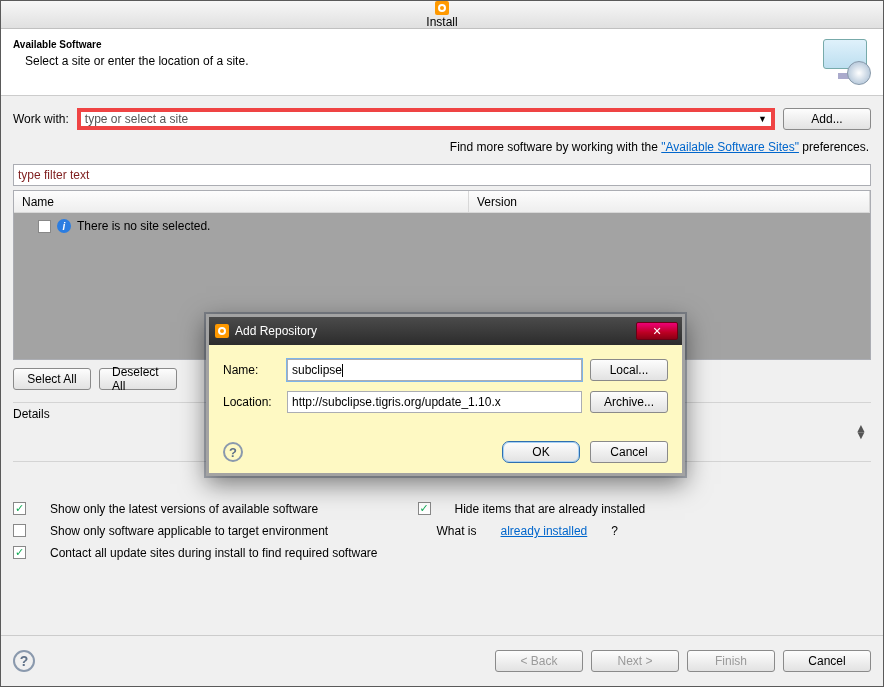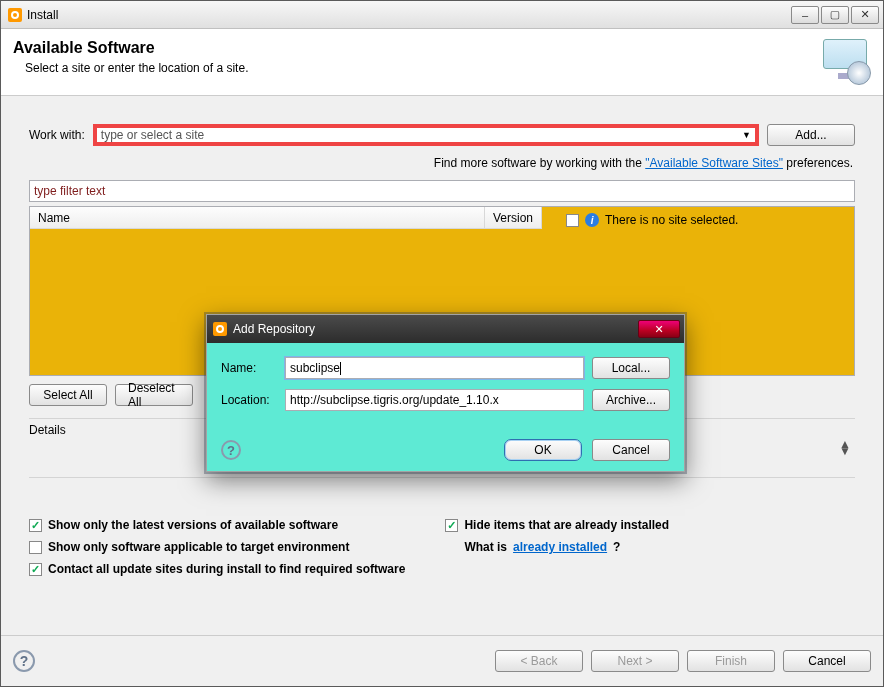--- a/index.html
+++ b/index.html
@@ -1,72 +1,72 @@
 <!DOCTYPE html>
 <html><head>
 <meta charset="utf-8">
 <style>
 * { box-sizing: border-box; font-family: "Segoe UI", Tahoma, sans-serif; font-size: 12px; }
 body { margin: 0; background: #fff; color: #000; overflow: hidden; }
 .window { width: 884px; height: 687px; border: 1px solid #5a5a5a; display: flex; flex-direction: column; background: linear-gradient(#f1f1f1,#e4e4e4); }
-.titlebar { height: 28px; background: linear-gradient(#f7f7f7,#e0e0e0); display: flex; align-items: center; padding: 0 2px; border-bottom: 1px solid #c0c0c0; }
+.titlebar { height: 28px; background: linear-gradient(#f7f7f7,#e0e0e0); display: flex; align-items: center; padding: 0 2px; border-bottom: 1px solid #c0c0c0; flex-direction: column; }
 .title-icon { width: 16px; height: 16px; margin: 0 4px; display: flex; align-items: center; justify-content: center; }
 .gear { width: 14px; height: 14px; background: #f90; border-radius: 2px; position: relative; }
 .gear::after { content:""; position:absolute; inset:3px; border:2px solid #fff; border-radius:50%; }
 .title-text { flex: 1; }
 .winbtns { display: flex; gap: 2px; margin-right:2px; }
 .winbtn { width: 28px; height: 18px; border: 1px solid #8a8a8a; border-radius: 2px; background: linear-gradient(#fdfdfd,#dcdcdc); display:flex; align-items:center; justify-content:center; font-size:11px; color:#333; }
 
 .header { background: #fff; border-bottom: 1px solid #ccc; padding: 10px 12px; display:flex; align-items:flex-start; }
-.header-text h1 { margin:0 0 4px 0; font-size:16px; font-weight:bold; }
+.header-text h1 { margin:0 0 4px 0; font-size:10px; font-weight:bold; }
 .header-text p { margin:0; padding-left:12px; }
 .header-icon { margin-left:auto; width:52px; height:46px; position:relative; }
 .monitor { width:44px; height:30px; border:1px solid #7aa; border-radius:3px; background:linear-gradient(#dff1fb,#bddff0); position:absolute; top:0; right:4px; }
 .stand { width:14px; height:6px; background:#aac; position:absolute; bottom:6px; right:19px; }
 .disc { width:24px; height:24px; border-radius:50%; background:radial-gradient(#fff,#bcd 70%,#89a); position:absolute; bottom:0; right:0; border:1px solid #89a; }
 
-.content { flex:1; background:#f0f0f0; padding:28px; overflow:hidden; position:relative; display:flex; flex-direction:column; }
+.content { flex:1; background:#f0f0f0; padding:12px; overflow:hidden; position:relative; display:flex; flex-direction:column; }
 
 .row { display:flex; align-items:center; gap:8px; margin-bottom:4px; }
 .workwith-input { flex:1; height:22px; border:4px solid #ef4444; background:#fff; display:flex; align-items:center; padding:0 4px; justify-content:space-between; }
 .ww-text { color:#555; }
 .dd-arrow { font-size:9px; color:#000; }
 .btn { height:22px; padding: 0 12px; border:1px solid #8a8a8a; border-radius:3px; background:linear-gradient(#fdfdfd,#e2e2e2); cursor:default; display:flex; align-items:center; justify-content:center; }
 .btn.wide { width:88px; }
 .btn.w70 { width:78px; }
 .hint { text-align:right; padding:6px 2px 10px 0; }
 .link { color:#0066cc; text-decoration:underline; }
 
 .filter { width:100%; height:22px; border:1px solid #abadb3; background:#fff; padding:0 4px; color:#7f1d1d; display:flex; align-items:center; margin-bottom:4px; }
 
-.tree { border:1px solid #abadb3; background:#eab308; height:170px; display:flex; }
+.tree { border:1px solid #abadb3; background:#a3a3a3; height:170px; display:flex; flex-direction:column; }
 .tree-hdr { display:flex; border-bottom:1px solid #d8d8d8; background:linear-gradient(#fdfdfd,#eee); height:22px; align-items:center; }
 .th { padding:0 8px; border-right:1px solid #d8d8d8; height:100%; display:flex; align-items:center; }
 .th.name { width:455px; }
 .th.ver { flex:1; }
 .tree-body { flex:1; padding:4px 8px; }
 .tree-row { display:flex; align-items:center; gap:6px; padding:2px 16px; }
 .chk { width:13px; height:13px; border:1px solid #888; background:#fff; display:inline-flex; align-items:center; justify-content:center; flex-shrink:0; }
 .chk.on::after { content:"✓"; font-size:11px; color:#1a5; line-height:1; }
 .info-icn { width:14px; height:14px; border-radius:50%; background:#2b7de1; color:#fff; font-weight:bold; font-size:10px; display:inline-flex; align-items:center; justify-content:center; font-style:italic; }
 
 .selrow { display:flex; gap:8px; margin-top:8px; margin-bottom:8px; }
 .details-lbl { padding:4px 0; border-top:1px solid #d4d4d4; border-bottom:1px solid #d4d4d4; margin:4px 0 40px 0; height:60px; position:relative; }
 .details-lbl .arrows { position:absolute; right:4px; top:50%; transform:translateY(-50%); display:flex; flex-direction:column; line-height:7px; font-size:8px; color:#555; }
 
 .opts { display:flex; gap:40px; }
 .optcol { display:flex; flex-direction:column; gap:8px; }
-.optrow { display:flex; align-items:flex-end; gap:6px;font-weight:bold; }
+.optrow { display:flex; align-items:flex-start; gap:24px; }
 
 .footer { border-top:1px solid #ccc; padding:14px 12px; display:flex; align-items:center; gap:8px; background:#f0f0f0; }
 .footer .help { width:22px; height:22px; border:2px solid #8a99ad; border-radius:50%; color:#5f7188; font-weight:bold; font-size:14px; display:flex; align-items:center; justify-content:center; margin-right:auto; }
 .btn.disabled { color:#9a9a9a; }
 
 
-.modal { position:absolute; left:205px; top:218px; width:479px; border:1px solid #a3a3a3; box-shadow:0 0 0 2px rgba(50,60,80,.35), 0 8px 24px rgba(0,0,0,.5); background:#5eead4; }
+.modal { position:absolute; left:205px; top:218px; width:479px; border:3px solid #a3a3a3; box-shadow:0 0 0 2px rgba(50,60,80,.35), 0 8px 24px rgba(0,0,0,.5); background:#fef9c3; }
 .m-title { height:28px; background:linear-gradient(#4b4b4b,#2c2c2c); color:#fff; display:flex; align-items:center; padding:0 4px; }
 .m-title .gear2 { width:14px; height:14px; background:#f90; border-radius:2px; margin:0 6px 0 2px; position:relative; }
 .m-title .gear2::after{content:"";position:absolute;inset:3px;border:2px solid #fff;border-radius:50%;}
 .m-close { margin-left:auto; width:42px; height:18px; border-radius:2px; background:linear-gradient(#e07,#b02 60%,#8a0015); border:1px solid #6a0015; color:#fff; display:flex; align-items:center; justify-content:center; font-size:11px; }
 .m-body { padding:14px 14px 10px 14px; }
 .m-row { display:flex; align-items:center; gap:8px; margin-bottom:10px; }
 .m-lbl { width:56px; }
 .m-inp { flex:1; height:22px; border:1px solid #abadb3; background:#fff; padding:0 4px; display:flex; align-items:center; }
 .m-inp.focus { outline:1px solid #7eb4ea; }
 .caret { border-right:1px solid #000; height:13px; animation:bl 1s steps(1) infinite; }

